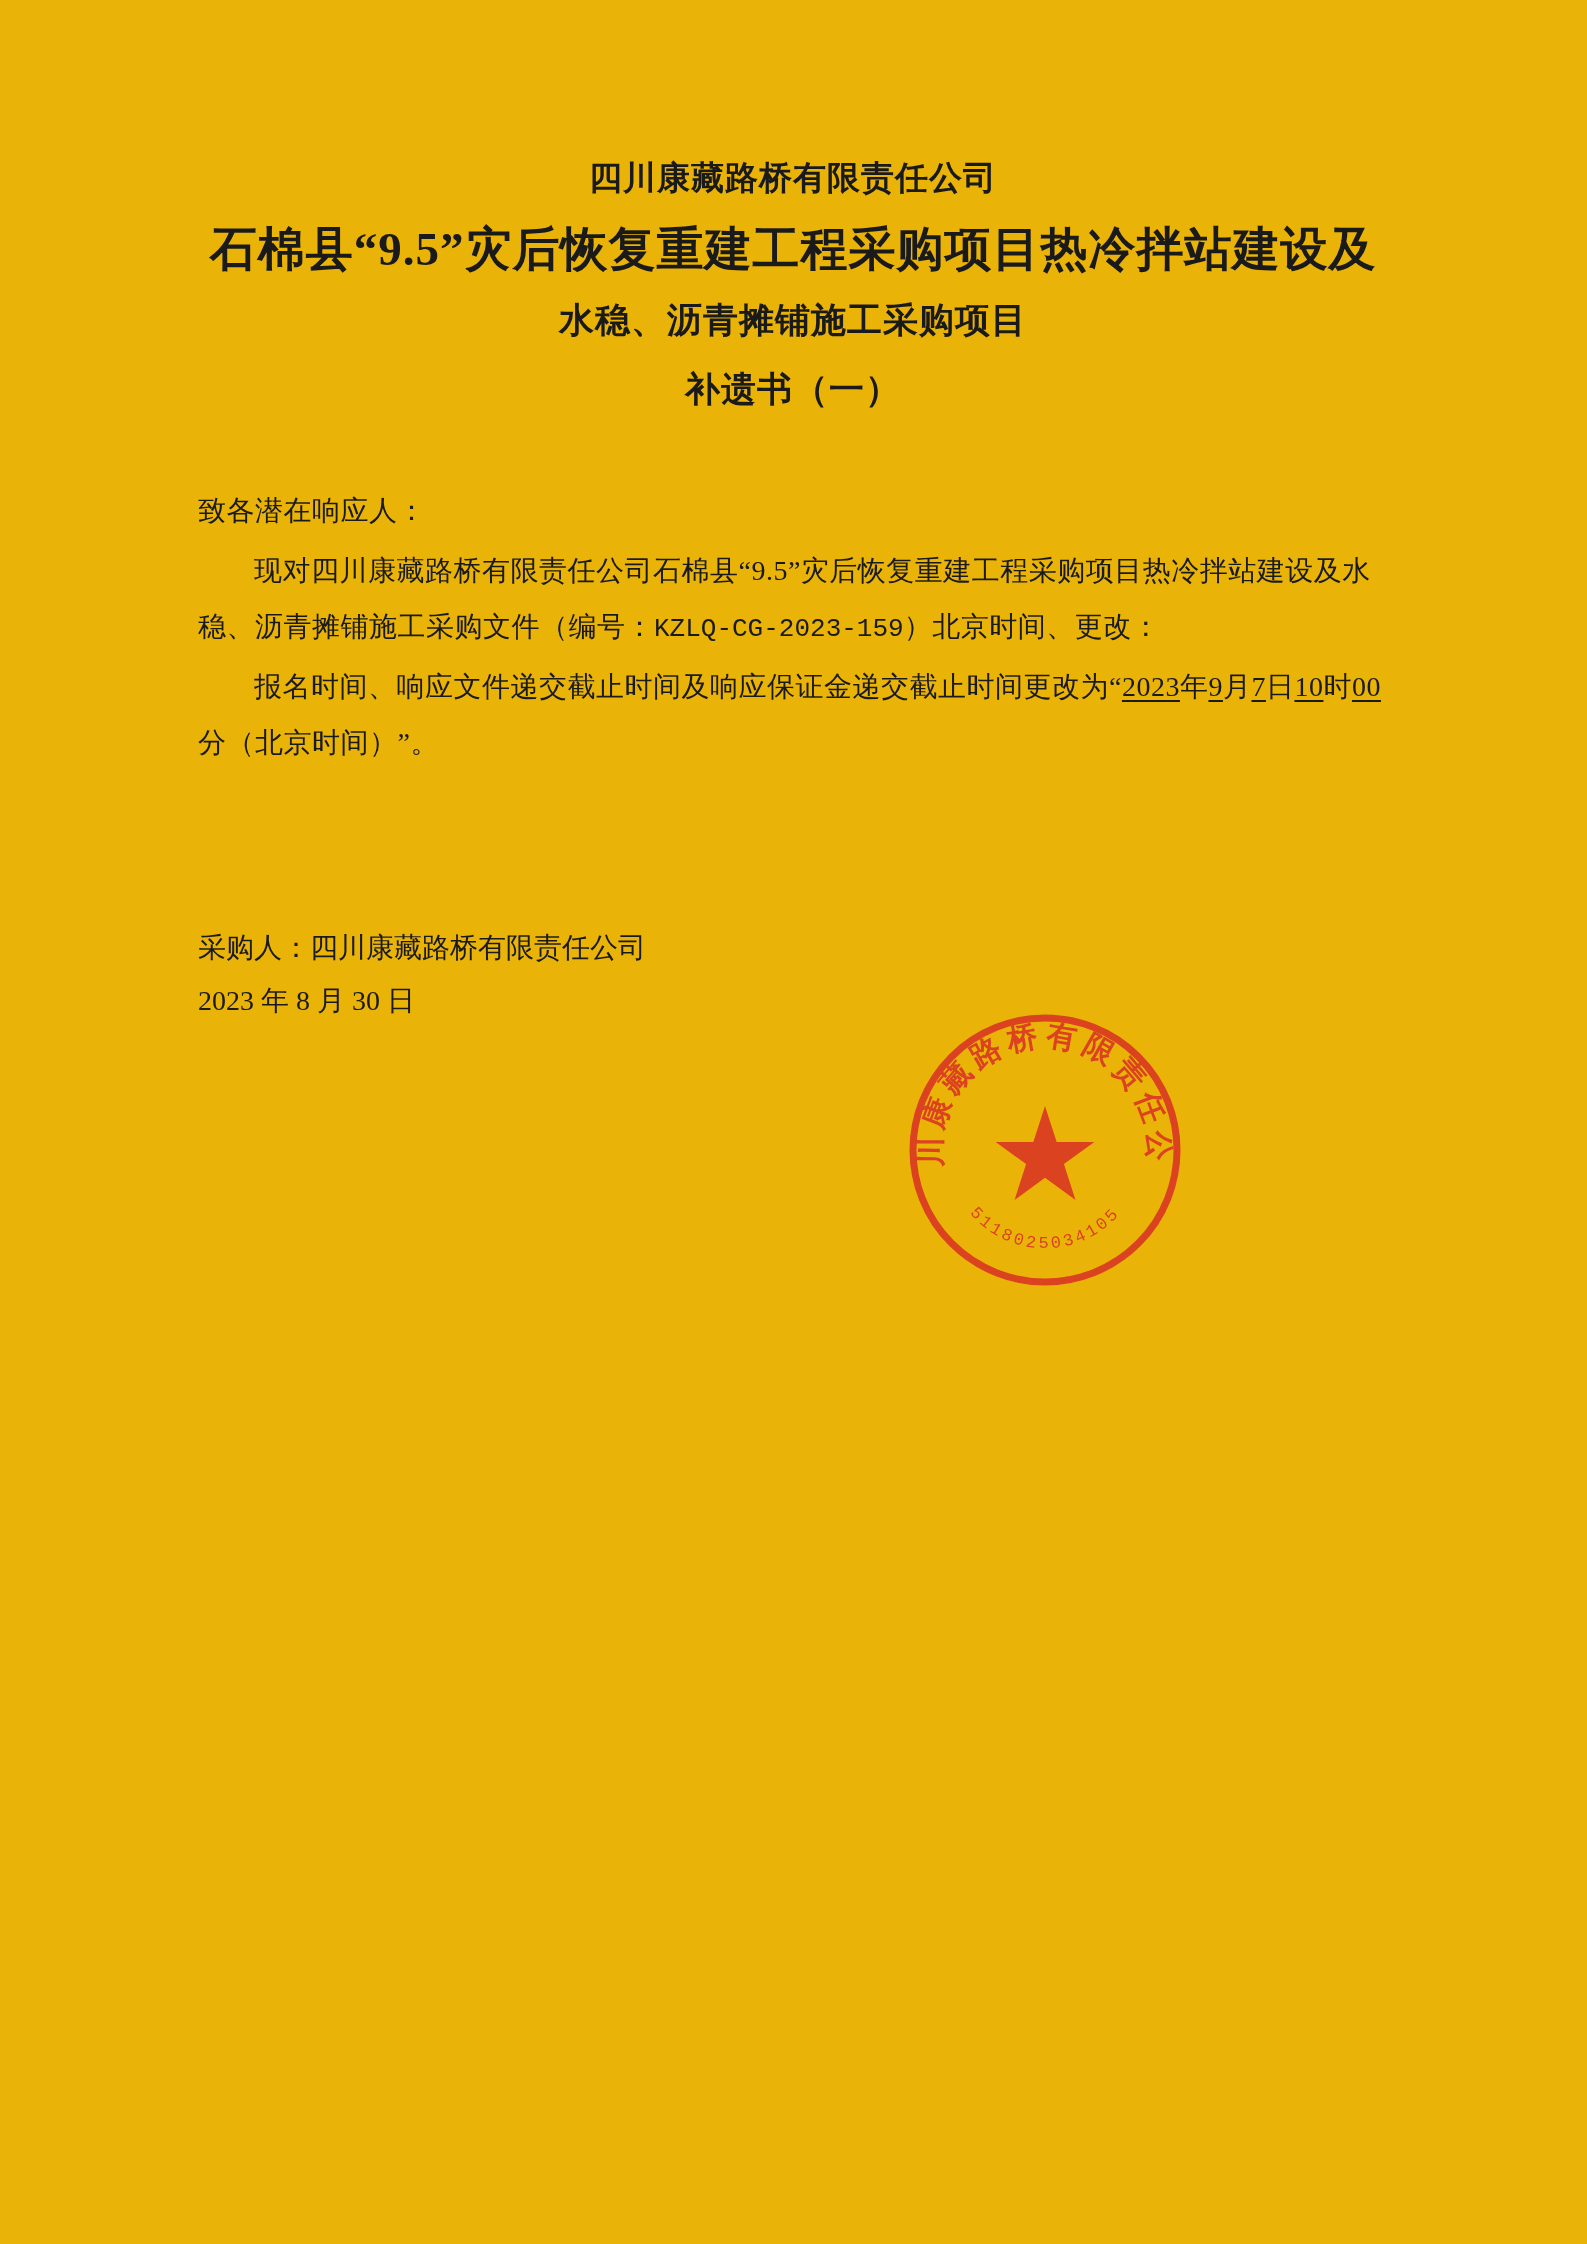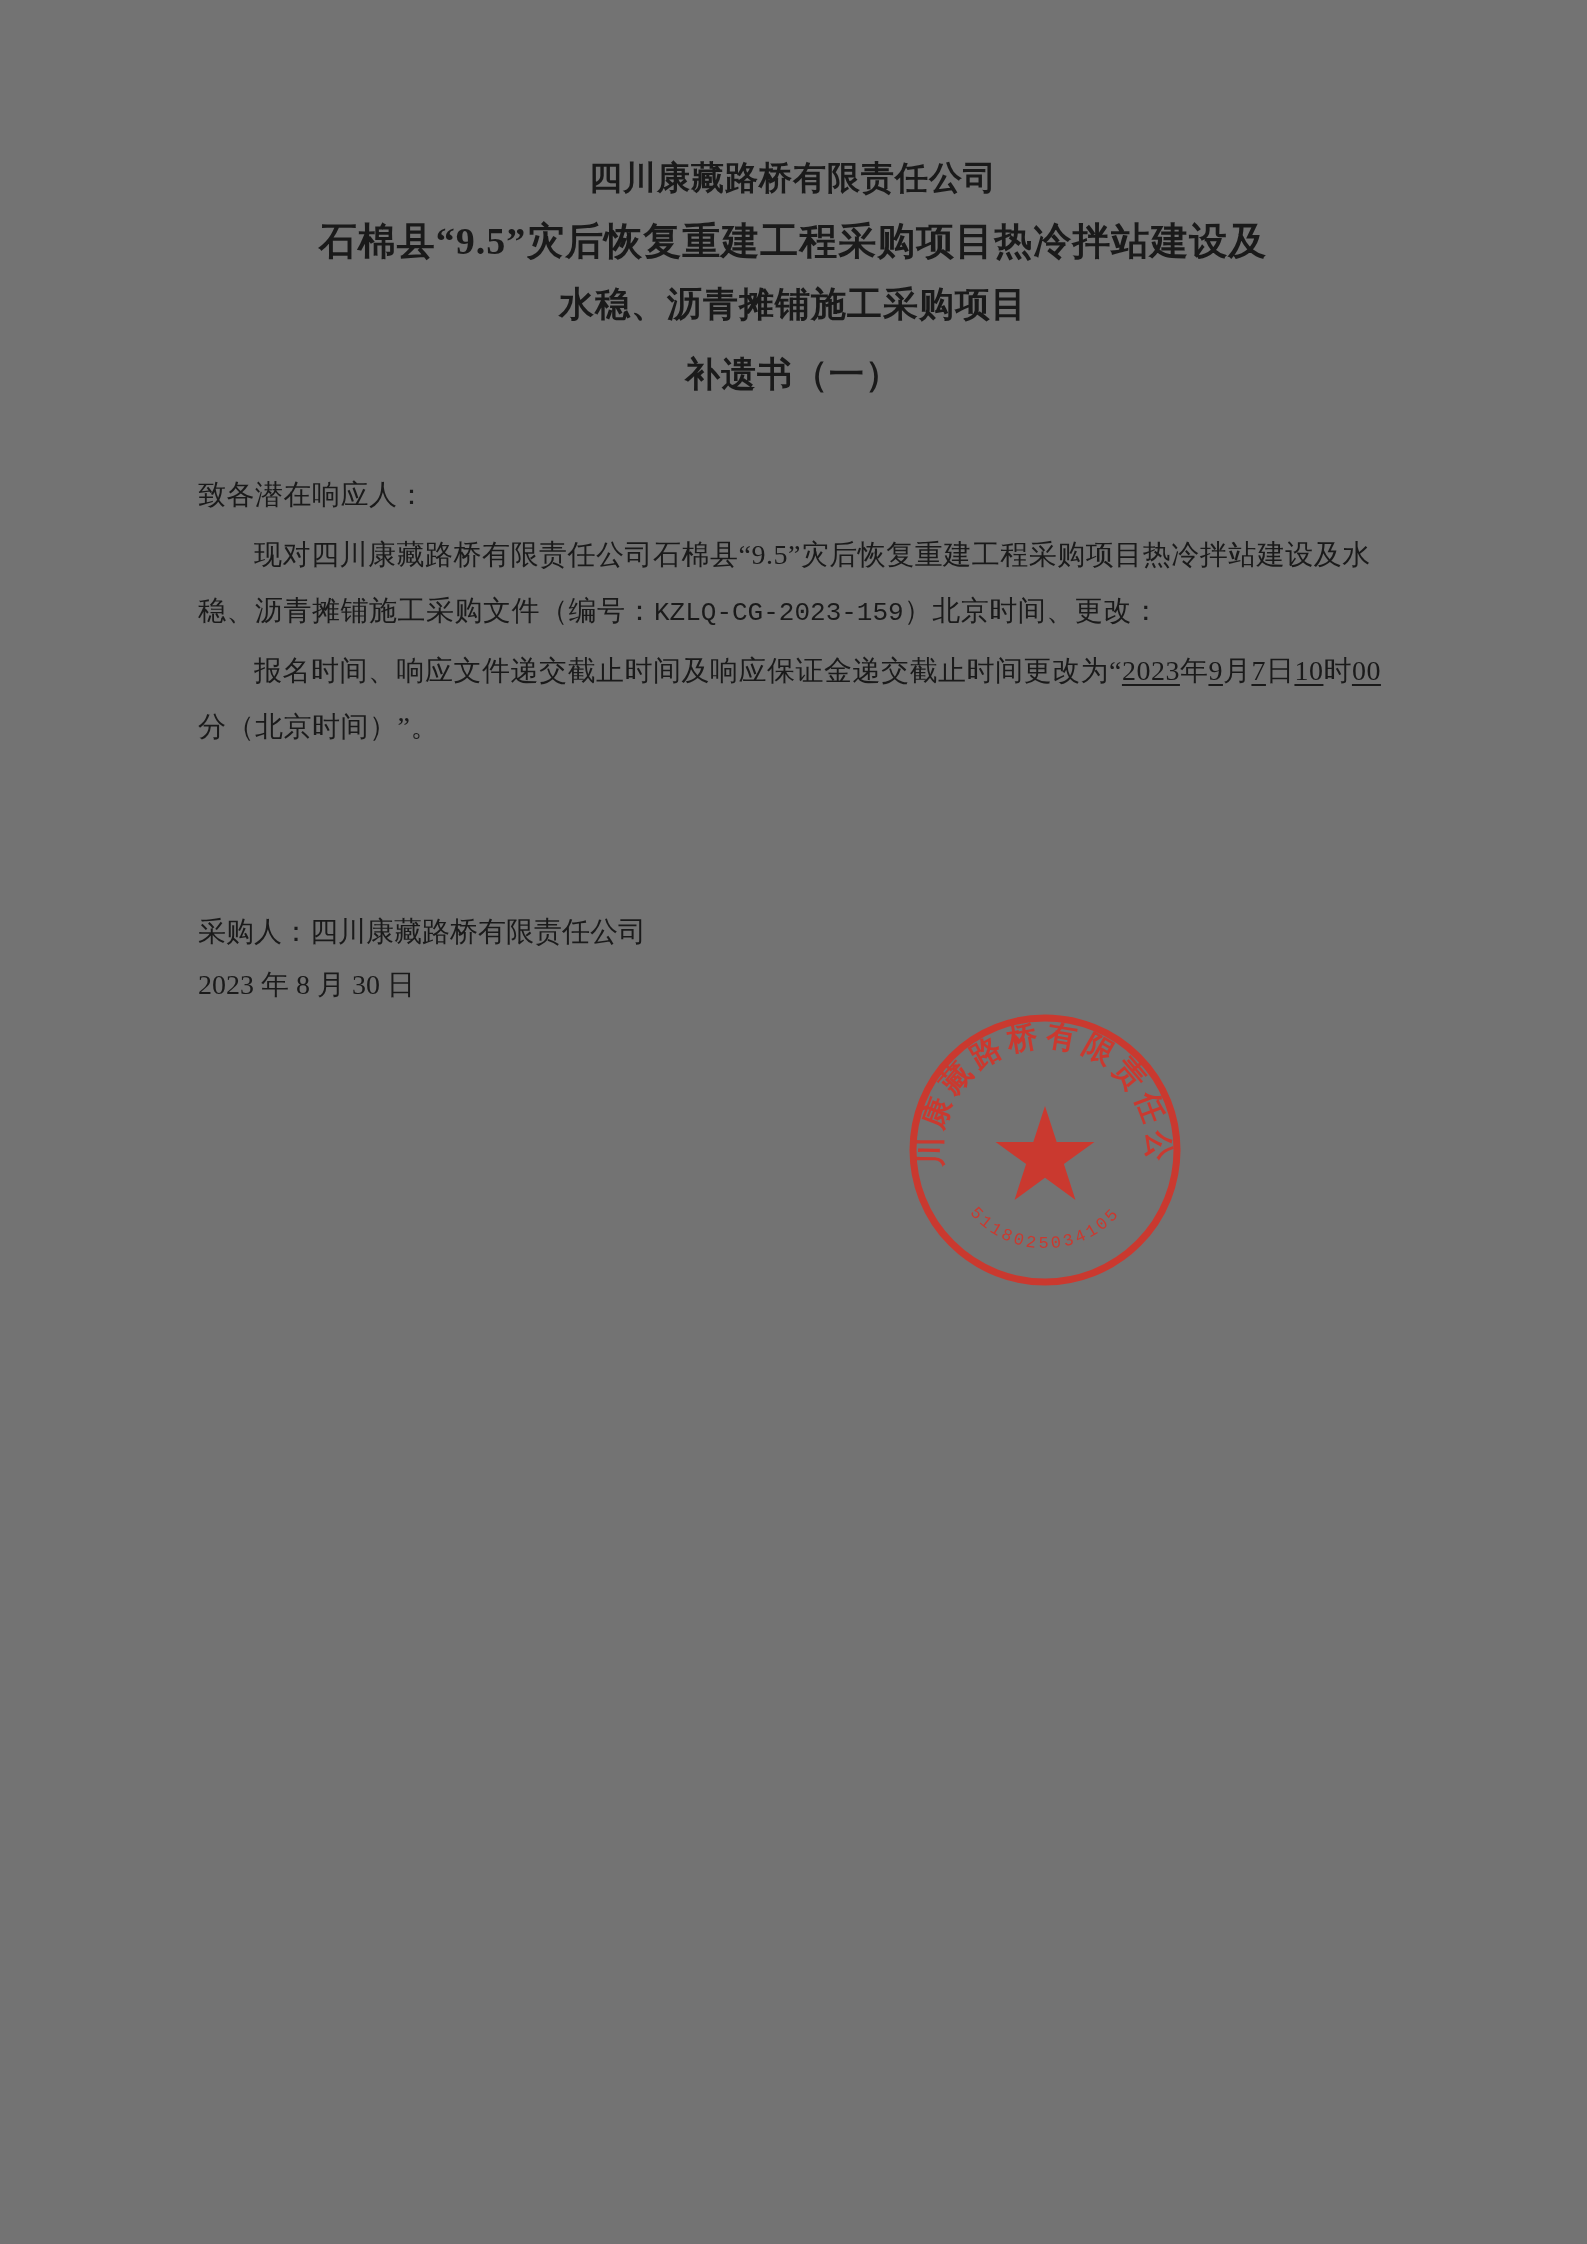--- a/index.html
+++ b/index.html
@@ -8,40 +8,40 @@
     background: #ffffff;
   }
   body {
     font-family: "Liberation Serif", serif;
     color: #1a1a1a;
   }
   .page {
     position: relative;
     width: 1587px;
     height: 2244px;
-    background: #737373;
+    background: #eab308;
     overflow: hidden;
   }
   .content {
     position: absolute;
     left: 198px;
     top: 150px;
     width: 1190px;
   }
   .title-block {
     text-align: center;
   }
   .title-line {
     font-weight: bold;
     font-size: 35px;
     line-height: 1.75;
     letter-spacing: 1px;
   }
   .title-line.t1 { font-size: 33px; }
-  .title-line.t2 { font-size: 38px; }
+  .title-line.t2 { font-size: 47px; }
   .title-line.t3 { font-size: 35px; }
   .title-line.t4 { font-size: 35px; margin-top: 8px; }
 
   .body-block {
     margin-top: 62px;
     font-size: 28px;
     line-height: 2.0;
     letter-spacing: 0.5px;
   }
   .salutation {

